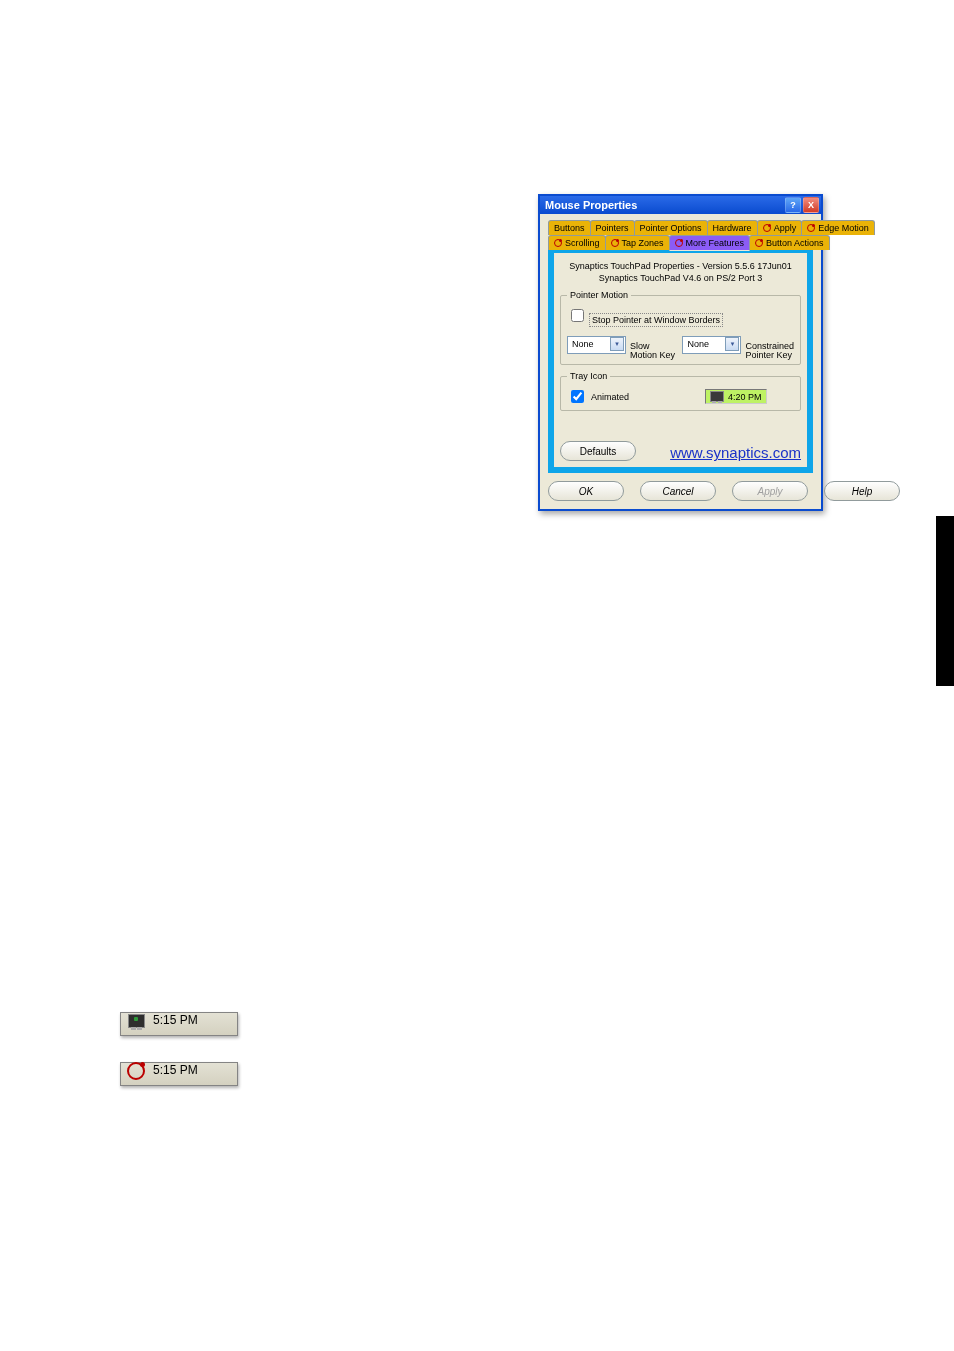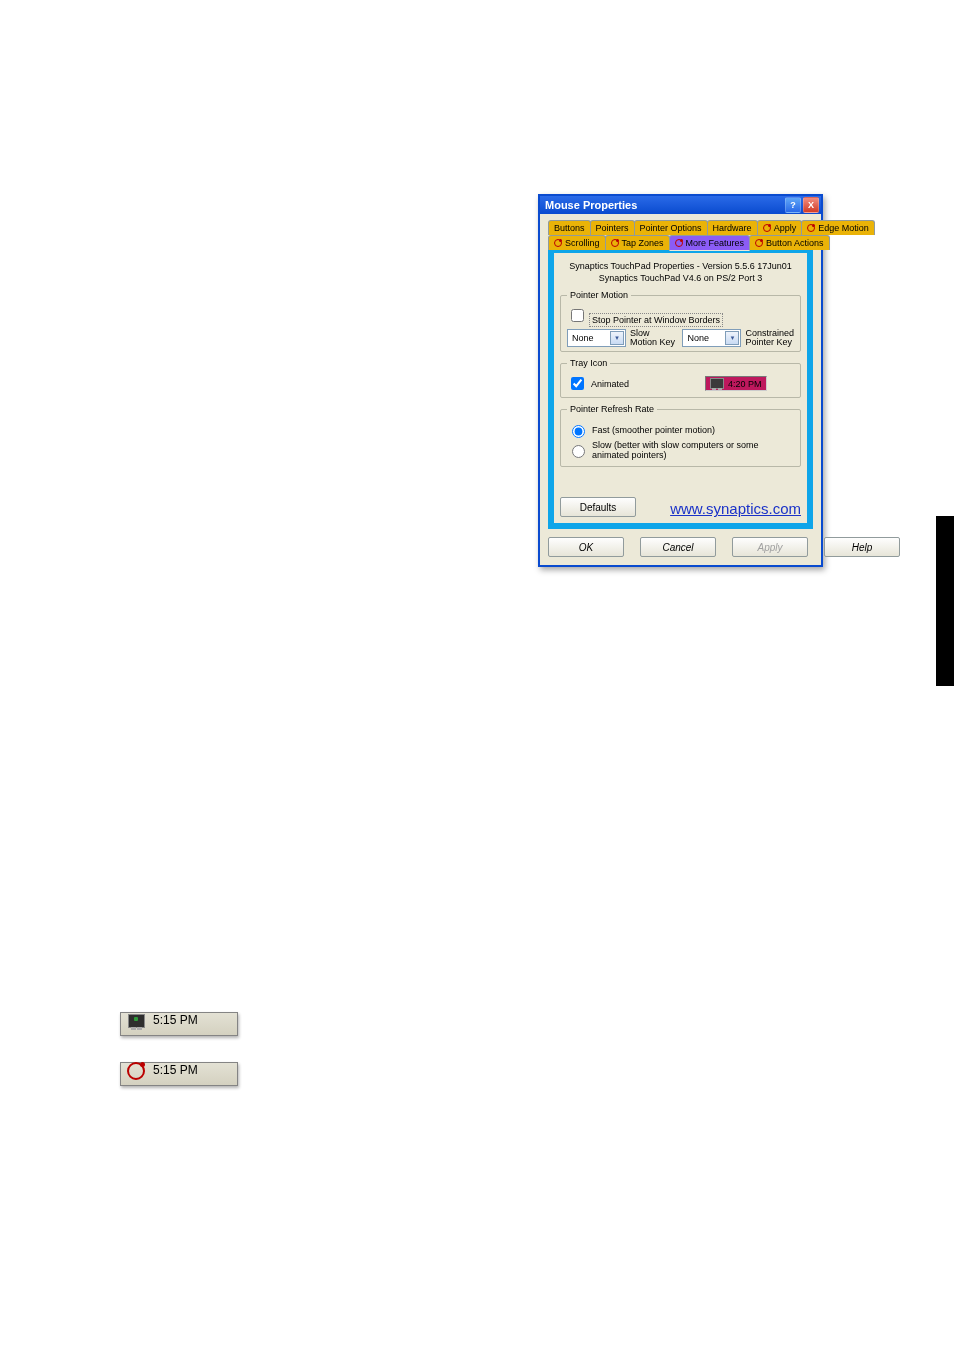--- a/index.html
+++ b/index.html
@@ -132,42 +132,42 @@
     padding:0 1px 1px 4px;
     cursor:pointer;
   }
   .combo .arrow {
     width:12px;height:12px;
     background:linear-gradient(#eef3fb,#c9dbf3);
     border:1px solid #7f9db9;
     display:flex;align-items:center;justify-content:center;
     font-size:7px;color:#3b5998;
   }
-  .lbl-stack { line-height:1.0; }
+  .lbl-stack { line-height:1.0;margin-top:13px; }
   .radio { display:flex;align-items:center;gap:4px;margin:2px 0; }
 
   .traytime {
     display:inline-flex;align-items:center;gap:4px;
     border:1px inset #ccc;
-    background:#be185d;
+    background:#bef264;
     padding:1px 4px;
     margin-left:72px;
   }
   .mini-tp {
     width:12px;height:9px;background:#3a3a3a;border:1px solid #888;position:relative;
   }
   .mini-tp::after{content:"";position:absolute;bottom:-2px;left:1px;width:4px;height:2px;background:#aaa;}
   .mini-tp::before{content:"";position:absolute;bottom:-2px;right:1px;width:4px;height:2px;background:#aaa;}
 
   .push {
     height:18px;
     min-width:58px;
     background:linear-gradient(#fefefe,#e7e5d8);
     border:1px solid #919b9c;
-    border-radius:2px;
+    border-radius:10px;
     font-size:10px;
     display:inline-flex;align-items:center;justify-content:center;
     padding:0 8px;
     cursor:pointer;
   }
   .push.disabled { color:#a0a0a0; cursor:default; }
   .dlg-bottom {
     display:flex; gap:16px; justify-content:flex-start;
     padding-top:8px;
     font-style:italic;
@@ -315,31 +315,20 @@
         <div class="row">
           <input type="checkbox" checked="" style="">
           <span>Animated</span>
           <span class="traytime">
             <span class="mini-tp"></span>
             <span>4:20 PM</span>
           </span>
         </div>
       </fieldset>
 
-      <fieldset class="grp">
-        <legend>Pointer Refresh Rate</legend>
-        <div class="radio">
-          <input type="radio" name="prr" checked="" style="">
-          <span>Fast (smoother pointer motion)</span>
-        </div>
-        <div class="radio">
-          <input type="radio" name="prr" style="">
-          <span>Slow (better with slow computers or some animated pointers)</span>
-        </div>
-      </fieldset>
 
       <div class="defaults-row">
         <div class="push">
             <span>Defaults</span>
           </div>
         <a class="link"><span>www.synaptics.com</span></a>
       </div>
     </div>
 
     <div class="dlg-bottom">

